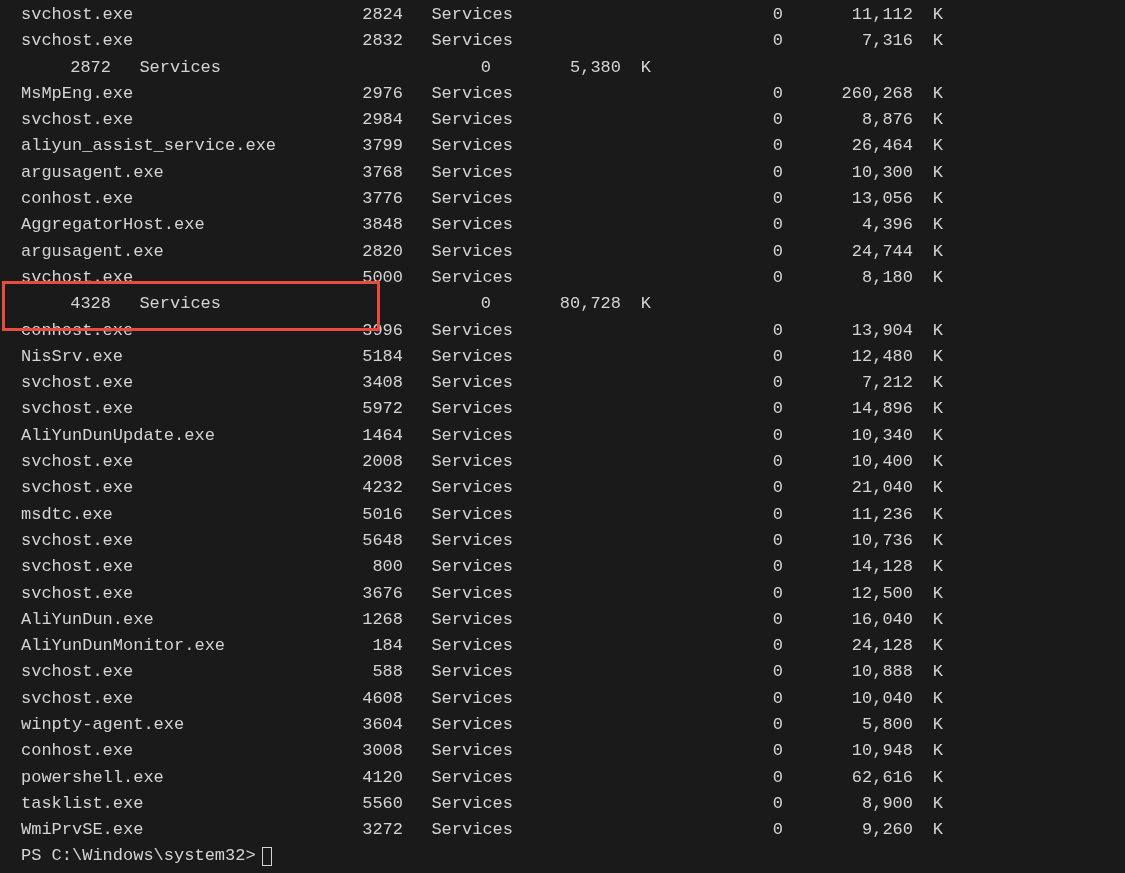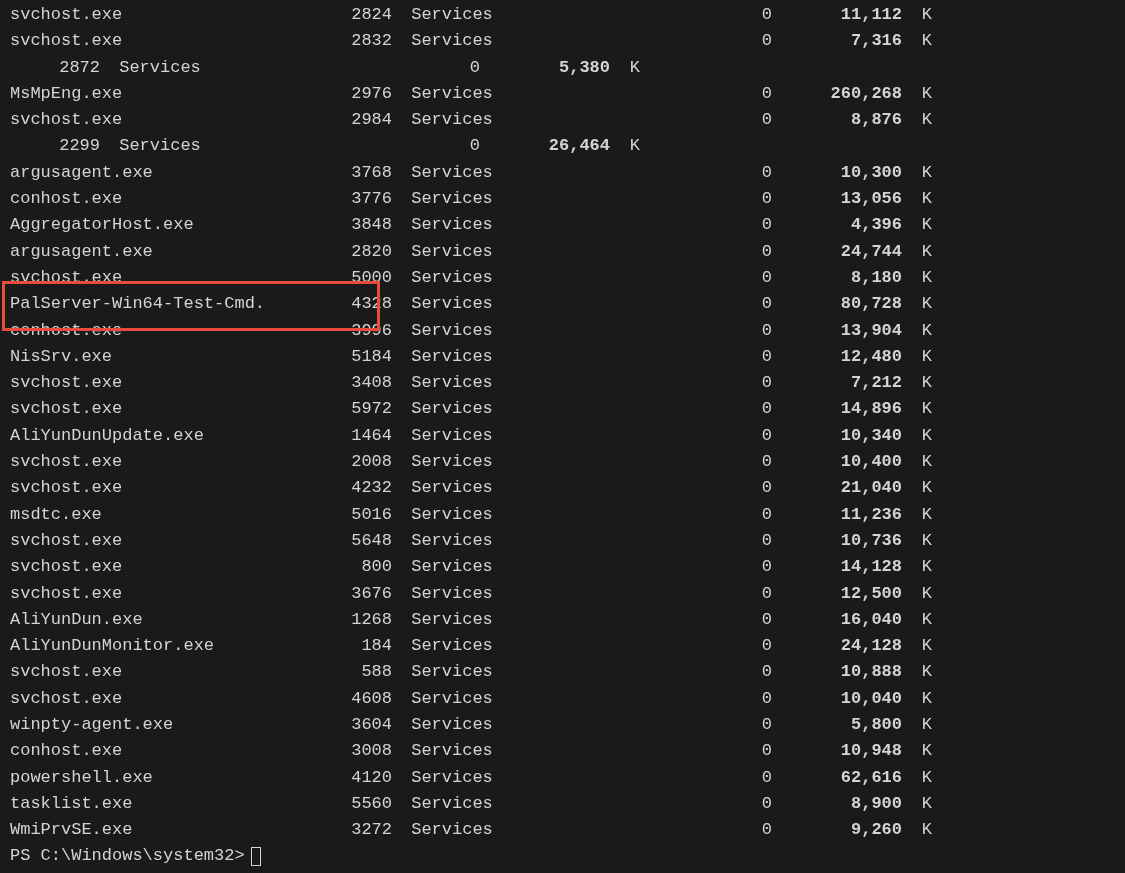--- a/index.html
+++ b/index.html
@@ -12,51 +12,50 @@
       color: #d4d4d4;
       font-family: 'Consolas', 'Courier New', monospace;
       font-size: 17px;
       width: 1125px;
       height: 873px;
       overflow: hidden;
       padding: 0;
       line-height: 1.55;
     }
     .terminal {
-      padding: 2px 10px;
+      padding: 2px 21px;
       position: relative;
     }
     .process-row {
       display: flex;
       white-space: pre;
       height: 26.3px;
       align-items: center;
     }
     .col-name {
       width: 292px;
       text-align: left;
       overflow: hidden;
     }
     .col-pid {
       width: 100px;
       text-align: right;
       padding-right: 10px;
     }
     .col-session {
       width: 100px;
-      text-align: center;
+      text-align: right;
     }
     .col-sessnum {
       width: 270px;
       text-align: right;
     }
     .col-mem {
       width: 130px;
       text-align: right;
-      font-weight: bold;
     }
     .col-unit {
       width: 30px;
       text-align: right;
     }
     .prompt-line {
       display: flex;
       align-items: center;
       height: 26px;
       white-space: pre;
@@ -82,27 +81,27 @@
 </head>
 <body>
 
 <div class="terminal">
   <div id="process-list">
       <div class="process-row"><span class="col-name">svchost.exe</span><span class="col-pid">2824</span><span class="col-session">Services</span><span class="col-sessnum">0</span><span class="col-mem">11,112</span><span class="col-unit">K</span></div>
       <div class="process-row"><span class="col-name">svchost.exe</span><span class="col-pid">2832</span><span class="col-session">Services</span><span class="col-sessnum">0</span><span class="col-mem">7,316</span><span class="col-unit">K</span></div>
       <div class="process-row"><span class="col-pid">2872</span><span class="col-session">Services</span><span class="col-sessnum">0</span><span class="col-mem">5,380</span><span class="col-unit">K</span></div>
       <div class="process-row"><span class="col-name">MsMpEng.exe</span><span class="col-pid">2976</span><span class="col-session">Services</span><span class="col-sessnum">0</span><span class="col-mem">260,268</span><span class="col-unit">K</span></div>
       <div class="process-row"><span class="col-name">svchost.exe</span><span class="col-pid">2984</span><span class="col-session">Services</span><span class="col-sessnum">0</span><span class="col-mem">8,876</span><span class="col-unit">K</span></div>
-      <div class="process-row"><span class="col-pid">2299</span><span class="col-session">Services</span><span class="col-sessnum">0</span><span class="col-mem">26,464</span><span class="col-unit">K</span></div>
+      <div class="process-row"><span class="col-name">aliyun_assist_service.exe</span><span class="col-pid">3799</span><span class="col-session">Services</span><span class="col-sessnum">0</span><span class="col-mem">26,464</span><span class="col-unit">K</span></div>
       <div class="process-row"><span class="col-name">argusagent.exe</span><span class="col-pid">3768</span><span class="col-session">Services</span><span class="col-sessnum">0</span><span class="col-mem">10,300</span><span class="col-unit">K</span></div>
       <div class="process-row"><span class="col-name">conhost.exe</span><span class="col-pid">3776</span><span class="col-session">Services</span><span class="col-sessnum">0</span><span class="col-mem">13,056</span><span class="col-unit">K</span></div>
       <div class="process-row"><span class="col-name">AggregatorHost.exe</span><span class="col-pid">3848</span><span class="col-session">Services</span><span class="col-sessnum">0</span><span class="col-mem">4,396</span><span class="col-unit">K</span></div>
       <div class="process-row"><span class="col-name">argusagent.exe</span><span class="col-pid">2820</span><span class="col-session">Services</span><span class="col-sessnum">0</span><span class="col-mem">24,744</span><span class="col-unit">K</span></div>
       <div class="process-row"><span class="col-name">svchost.exe</span><span class="col-pid">5000</span><span class="col-session">Services</span><span class="col-sessnum">0</span><span class="col-mem">8,180</span><span class="col-unit">K</span></div>
-      <div class="process-row"><span class="col-name">PalServer-Win64-Test-Cmd.</span><span class="col-pid">4328</span><span class="col-session">Services</span><span class="col-sessnum">0</span><span class="col-mem">80,728</span><span class="col-unit">K</span></div>
+      <div class="process-row"><span class="col-pid">4328</span><span class="col-session">Services</span><span class="col-sessnum">0</span><span class="col-mem">80,728</span><span class="col-unit">K</span></div>
       <div class="process-row"><span class="col-name">conhost.exe</span><span class="col-pid">3996</span><span class="col-session">Services</span><span class="col-sessnum">0</span><span class="col-mem">13,904</span><span class="col-unit">K</span></div>
       <div class="process-row"><span class="col-name">NisSrv.exe</span><span class="col-pid">5184</span><span class="col-session">Services</span><span class="col-sessnum">0</span><span class="col-mem">12,480</span><span class="col-unit">K</span></div>
       <div class="process-row"><span class="col-name">svchost.exe</span><span class="col-pid">3408</span><span class="col-session">Services</span><span class="col-sessnum">0</span><span class="col-mem">7,212</span><span class="col-unit">K</span></div>
       <div class="process-row"><span class="col-name">svchost.exe</span><span class="col-pid">5972</span><span class="col-session">Services</span><span class="col-sessnum">0</span><span class="col-mem">14,896</span><span class="col-unit">K</span></div>
       <div class="process-row"><span class="col-name">AliYunDunUpdate.exe</span><span class="col-pid">1464</span><span class="col-session">Services</span><span class="col-sessnum">0</span><span class="col-mem">10,340</span><span class="col-unit">K</span></div>
       <div class="process-row"><span class="col-name">svchost.exe</span><span class="col-pid">2008</span><span class="col-session">Services</span><span class="col-sessnum">0</span><span class="col-mem">10,400</span><span class="col-unit">K</span></div>
       <div class="process-row"><span class="col-name">svchost.exe</span><span class="col-pid">4232</span><span class="col-session">Services</span><span class="col-sessnum">0</span><span class="col-mem">21,040</span><span class="col-unit">K</span></div>
       <div class="process-row"><span class="col-name">msdtc.exe</span><span class="col-pid">5016</span><span class="col-session">Services</span><span class="col-sessnum">0</span><span class="col-mem">11,236</span><span class="col-unit">K</span></div>
       <div class="process-row"><span class="col-name">svchost.exe</span><span class="col-pid">5648</span><span class="col-session">Services</span><span class="col-sessnum">0</span><span class="col-mem">10,736</span><span class="col-unit">K</span></div>
       <div class="process-row"><span class="col-name">svchost.exe</span><span class="col-pid">800</span><span class="col-session">Services</span><span class="col-sessnum">0</span><span class="col-mem">14,128</span><span class="col-unit">K</span></div>

